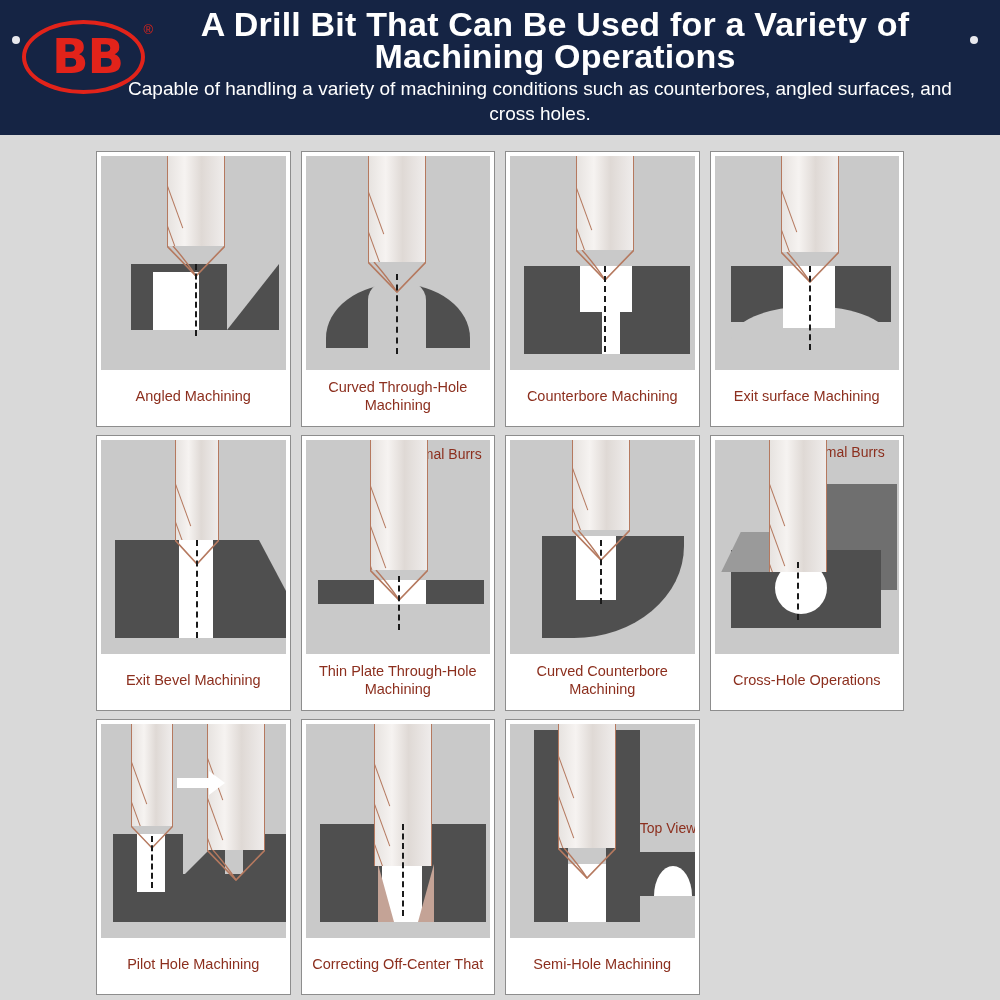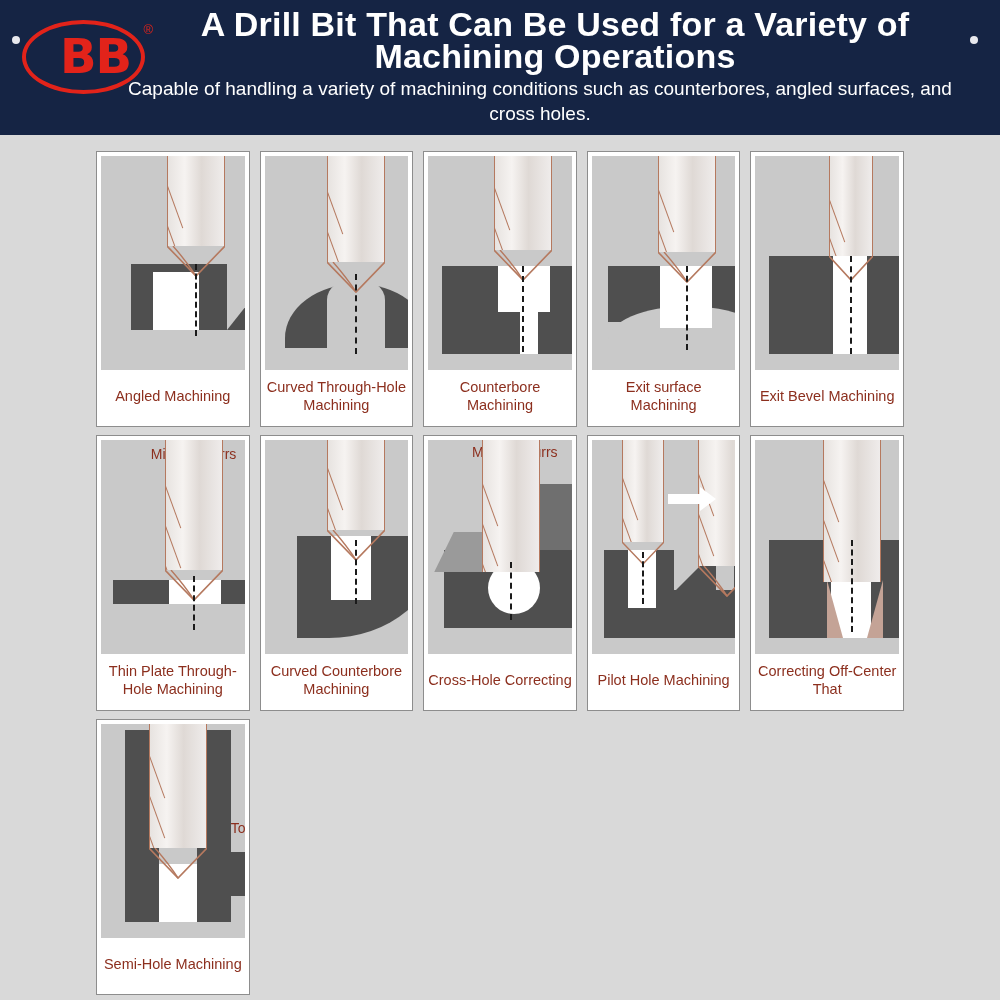--- a/index.html
+++ b/index.html
@@ -47,21 +47,21 @@
     left: 0;
     top: 0;
     width: 123px;
     height: 74px;
     border: 4px solid #e2231a;
     border-radius: 50%;
     box-sizing: border-box;
   }
   .logo-text {
     position: absolute;
-    left: 12px;
+    left: 4px;
     top: 4px;
     width: 123px;
     text-align: center;
     font-size: 48px;
     font-weight: bold;
     color: #e2231a;
     letter-spacing: -1px;
     line-height: 64px;
     font-family: "DejaVu Sans", sans-serif;
   }
@@ -94,21 +94,21 @@
   }
 
   
   .grid {
     position: relative;
     width: 1000px;
     height: 865px;
     padding: 16px 96px 0 96px;
     box-sizing: border-box;
     display: grid;
-    grid-template-columns: repeat(5, 1fr);
+    grid-template-columns: repeat(4, 1fr);
     grid-template-rows: repeat(3, 276px);
     column-gap: 10px;
     row-gap: 8px;
   }
 
   .card {
     position: relative;
     background: #ffffff;
     border: 1px solid #8d8d8d;
     box-sizing: border-box;
@@ -395,21 +395,21 @@
       <div class="bit" style="left:54px;top:-16px;height:148px;">
         <div class="flute">
             <i style="top:16px"></i>
             <i style="top:56px"></i>
             <i style="top:96px"></i>
             <i style="top:130px"></i>
           </div>
       </div>
       <div class="dashline" style="left:82px;top:122px;height:58px;"></div>
     </div>
-    <div class="card-label">Cross-Hole Correcting</div>
+    <div class="card-label">Cross-Hole Operations</div>
   </div>
 
   <div class="card">
     <div class="card-figure">
       <div class="shape dark" style="left:12px;top:110px;width:70px;height:88px;"></div>
       <div class="shape white" style="left:36px;top:110px;width:28px;height:58px;"></div>
       <div class="shape dark" style="left:82px;top:150px;width:60px;height:48px;"></div>
       <div class="shape dark" style="left:82px;top:110px;width:0;height:0;border-style:solid;border-width:0 0 42px 42px;border-color:transparent transparent #4f4f4f transparent;background:none;"></div>
       <div class="shape dark" style="left:142px;top:110px;width:46px;height:88px;"></div>
       <div class="bit" style="left:30px;top:-18px;height:120px;width:42px;">

